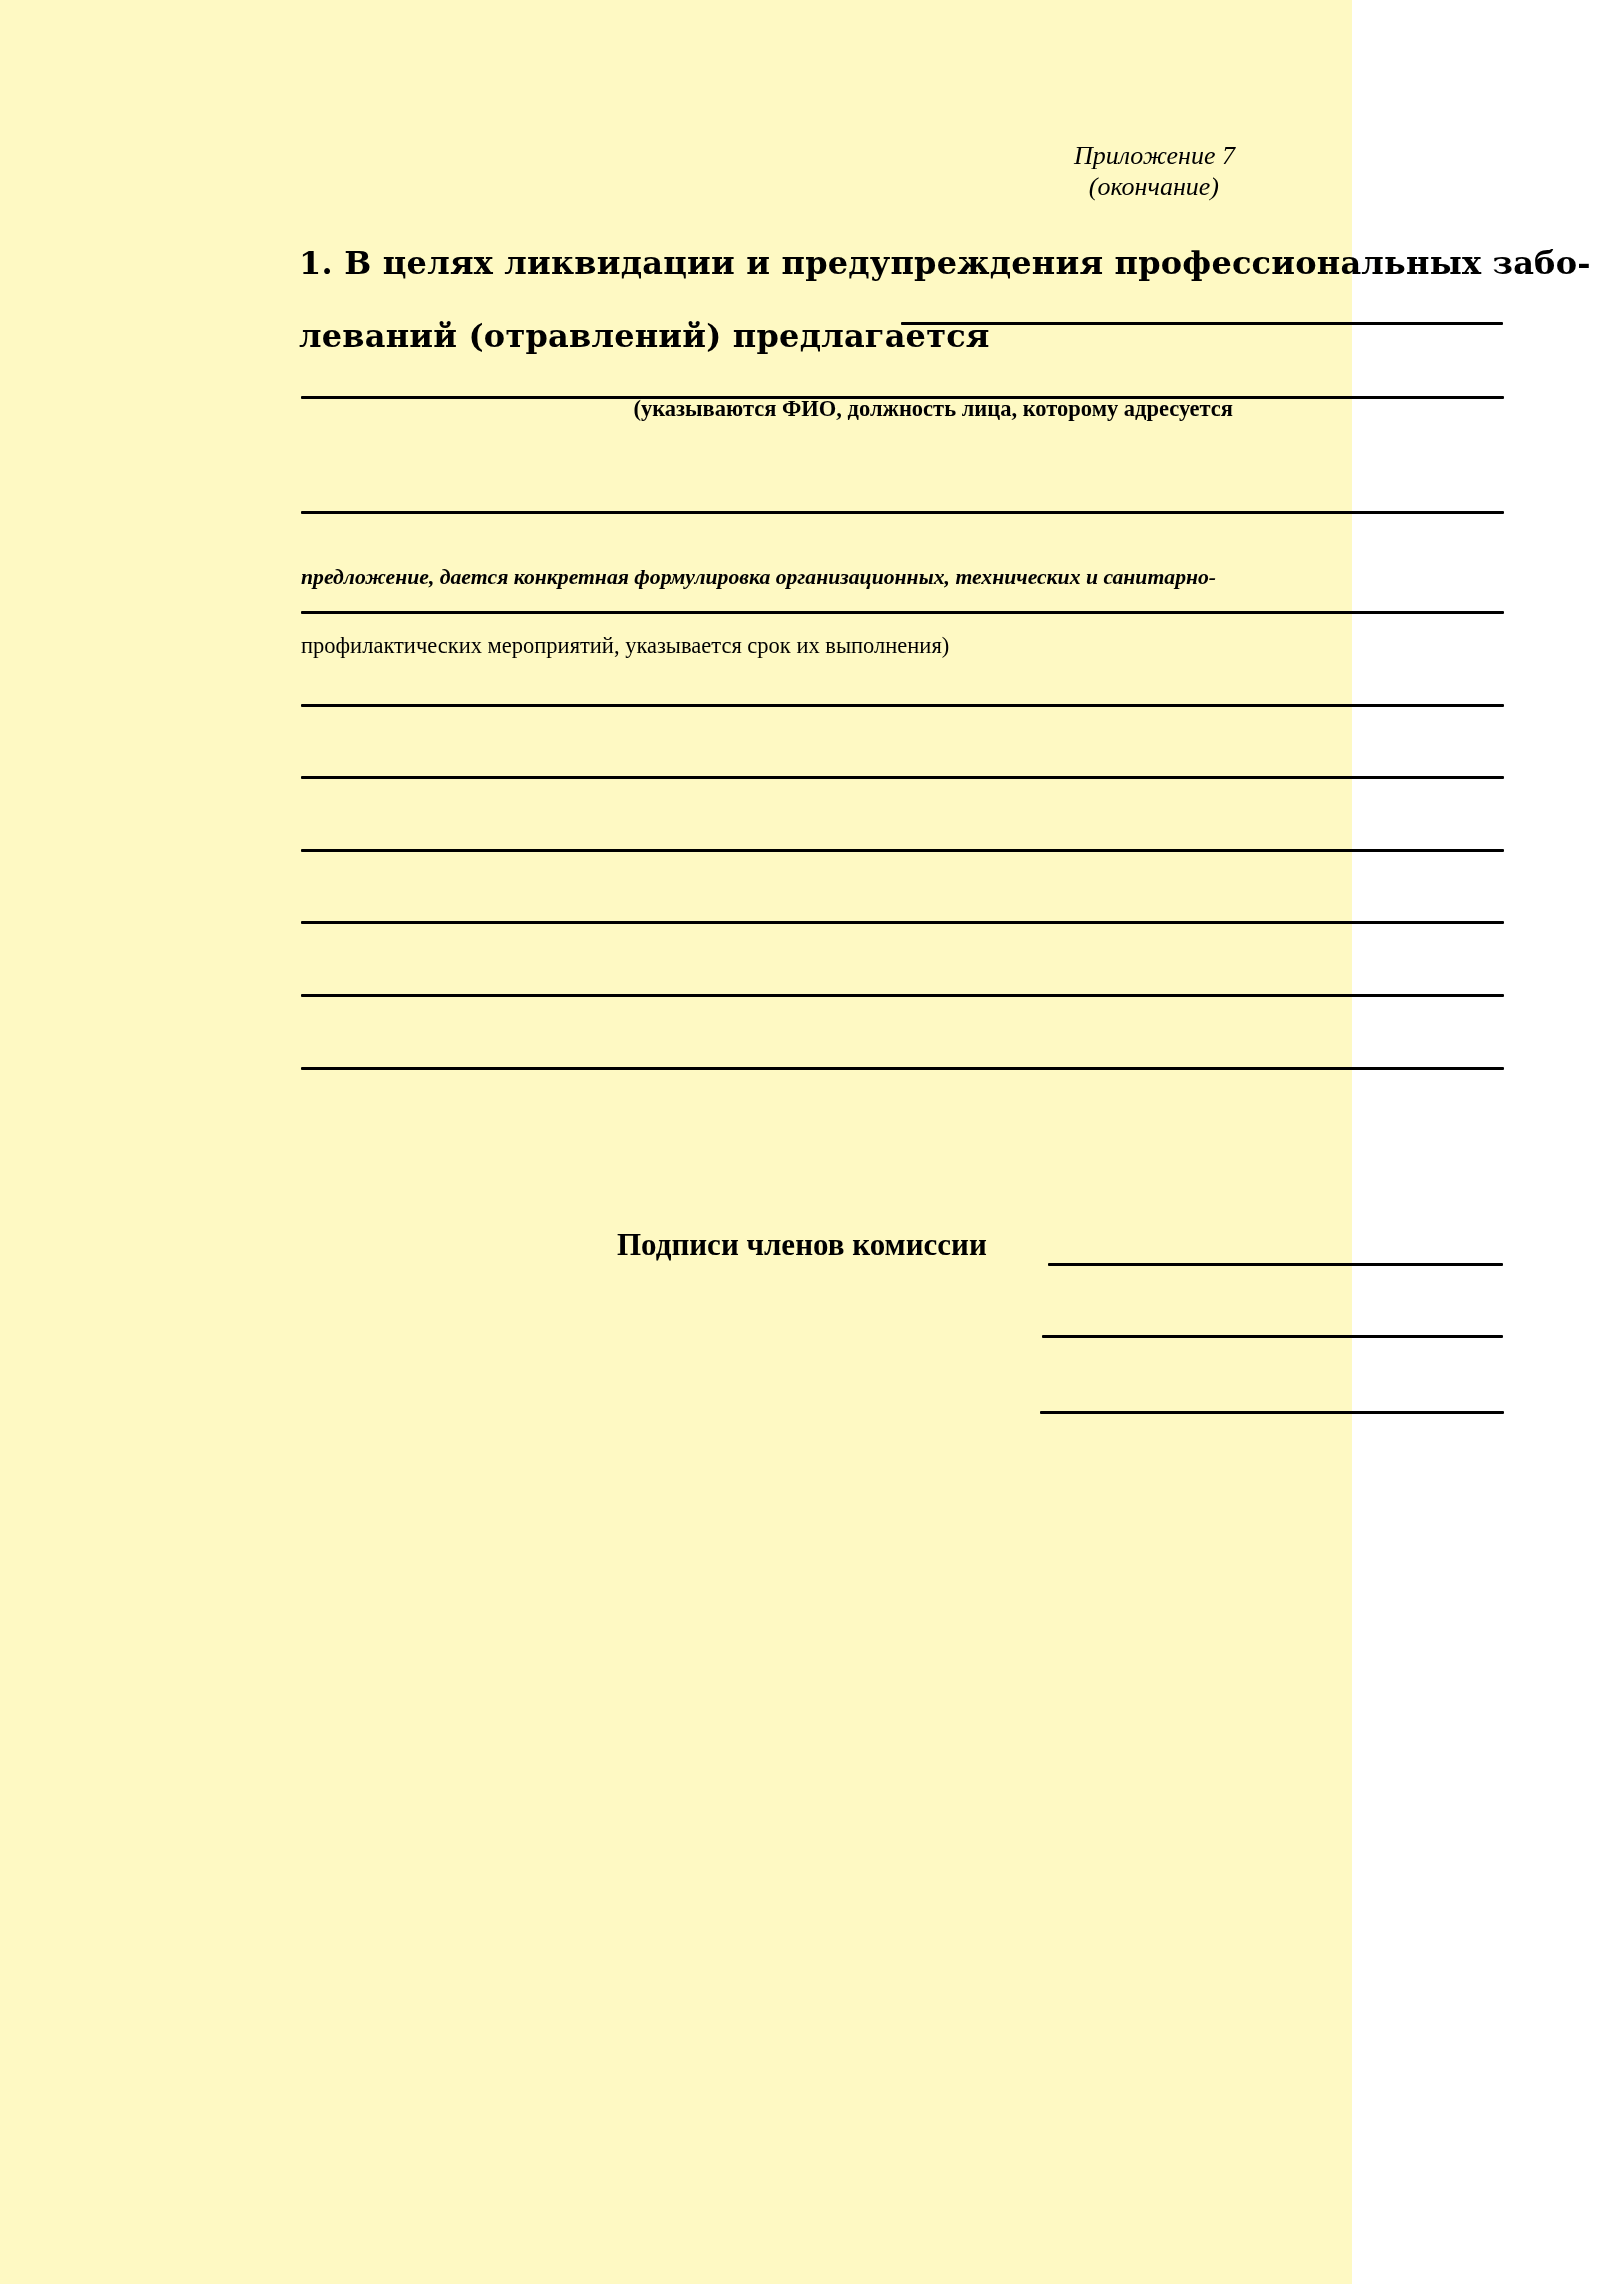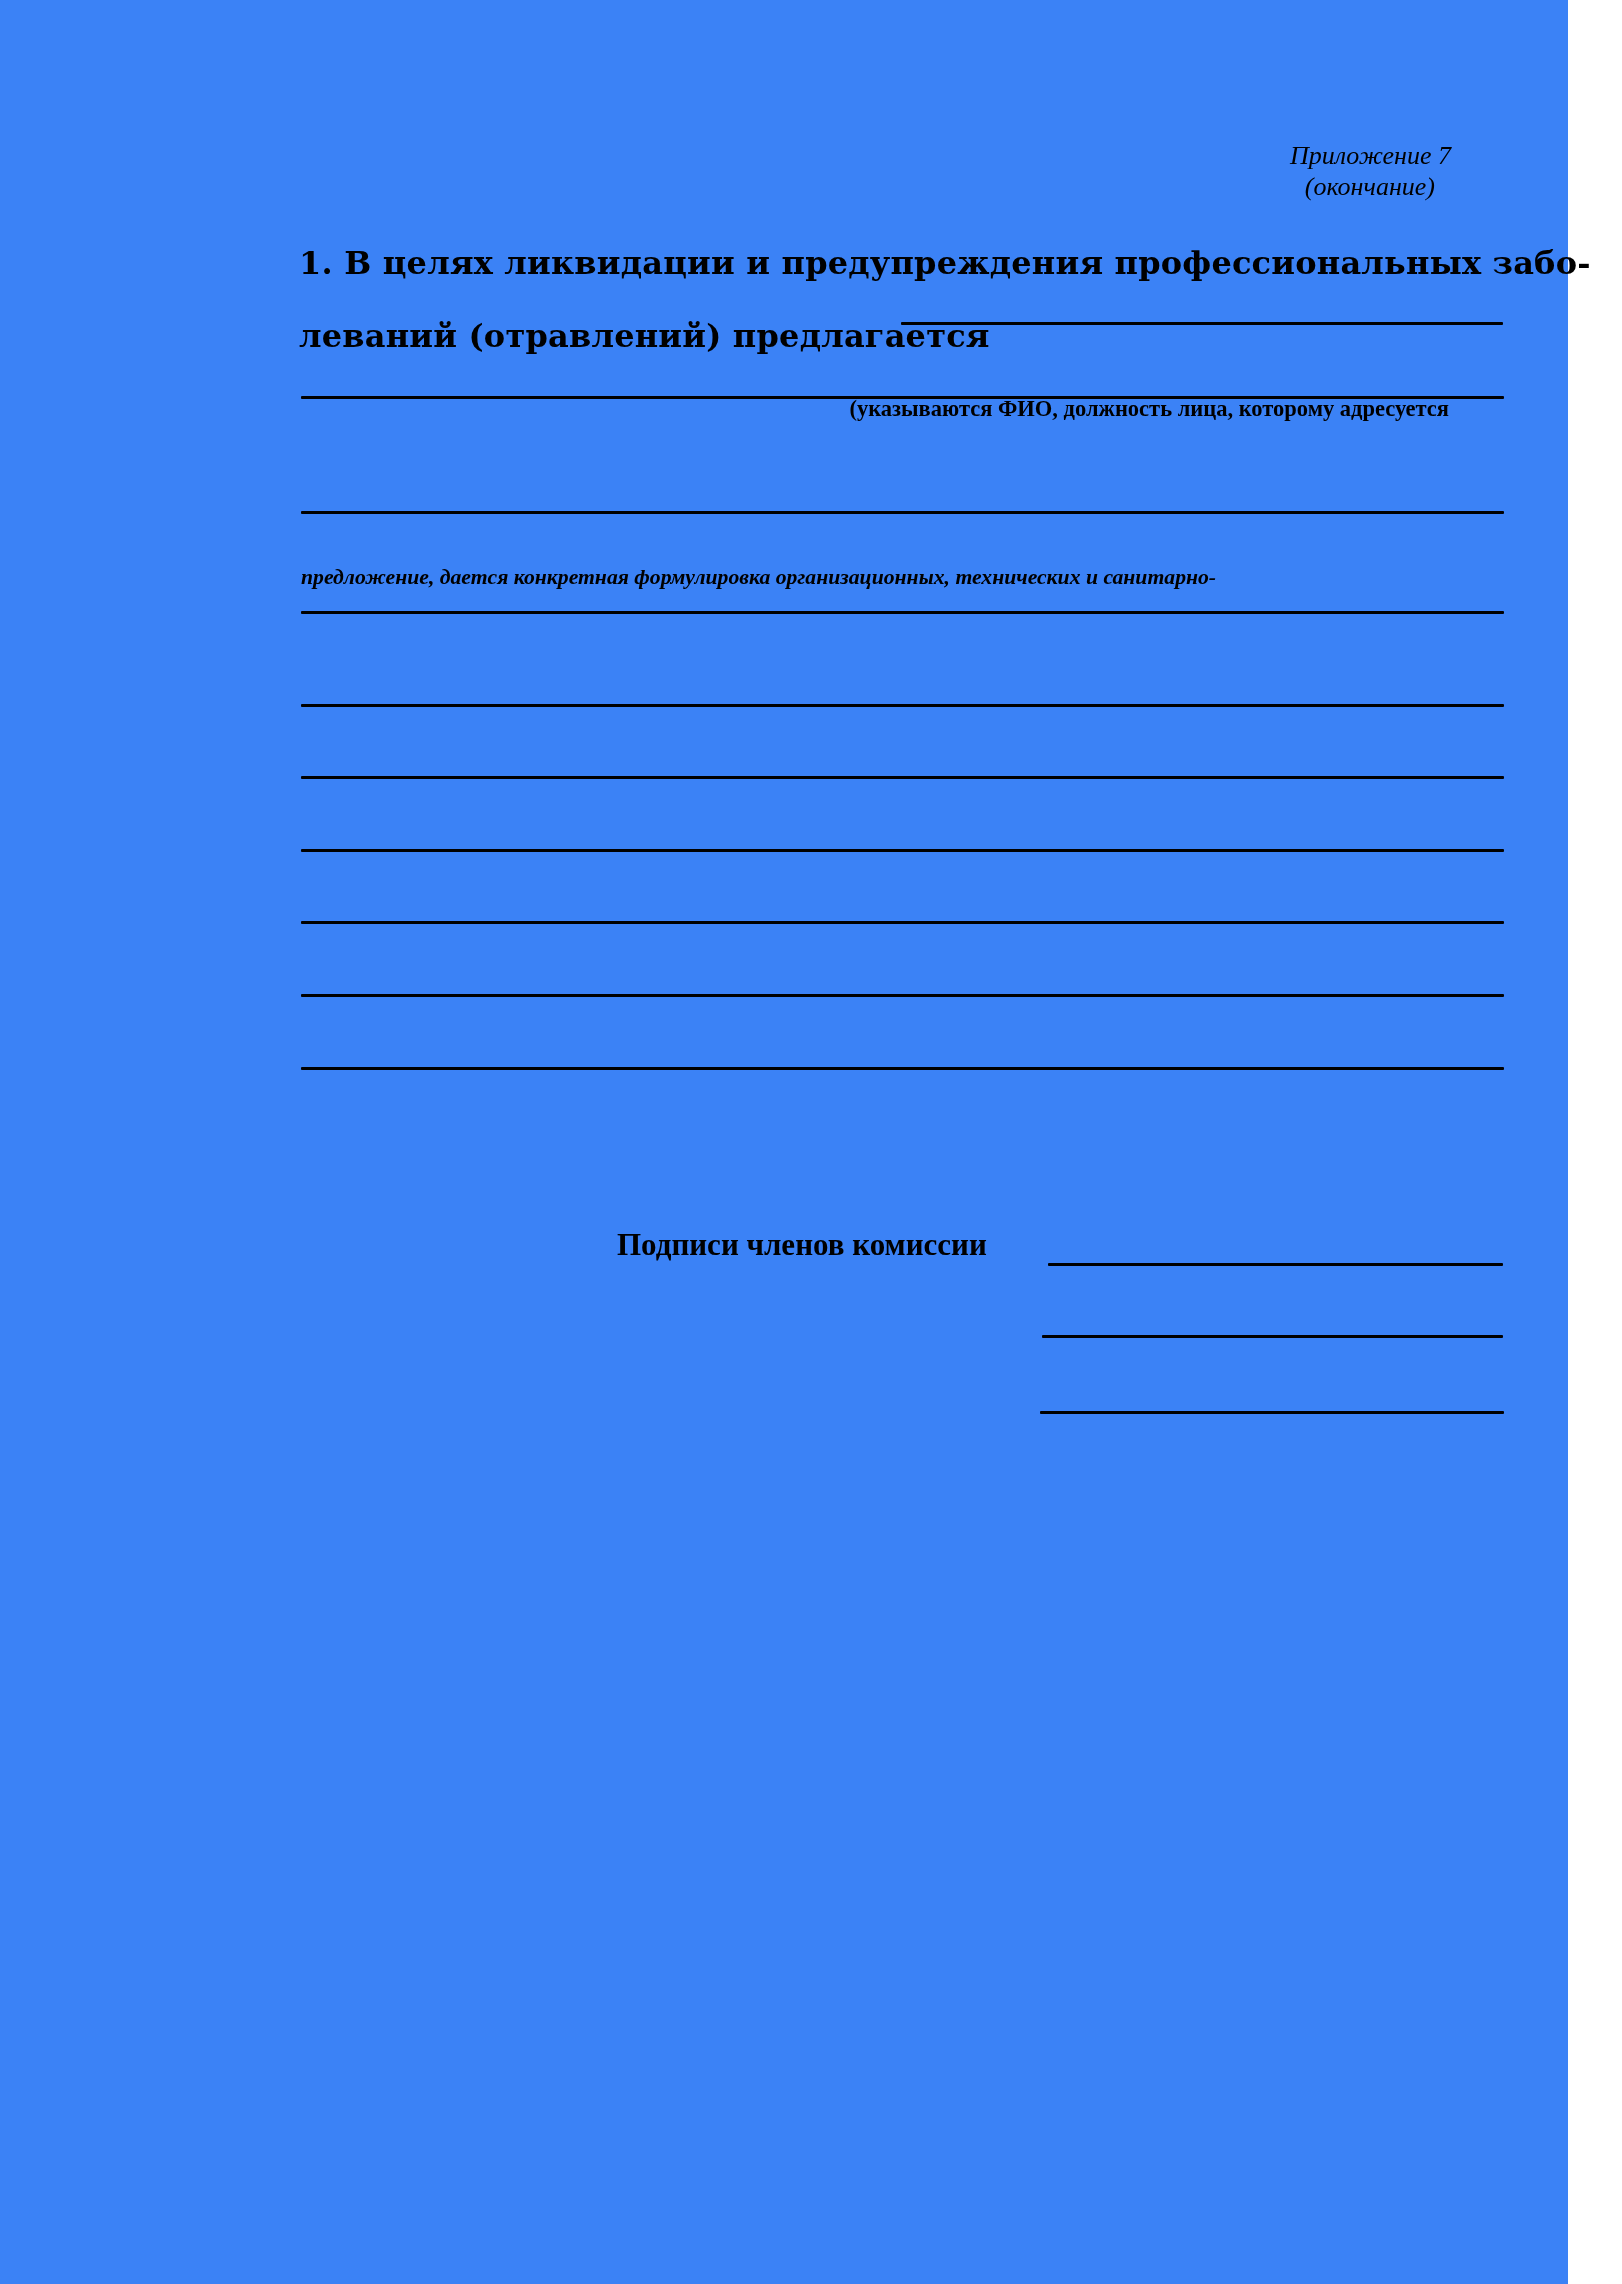--- a/index.html
+++ b/index.html
@@ -1,17 +1,17 @@
 <!DOCTYPE html>
 <html style="font-size:14px"><head>
 <meta charset="utf-8">
 <style>
   html, body { margin: 0; padding: 0; background: #ffffff; }
   body { width: 1622px; height: 2284px; position: relative; overflow: hidden; color: #000; }
-  .page { position: absolute; left: 0; top: 0; width: 1568px; height: 2284px; background: #3b82f6; }
+  .page { position: absolute; left: 0; top: 0; width: 1352px; height: 2284px; background: #fef9c3; }
   .appendix { position: absolute; right: 117px; top: 140px; text-align: right;
     font-family: "Liberation Serif", serif; font-style: italic; font-size: 26px; line-height: 31px; }
   .appendix .l2 { margin-right: 16px; }
   .heading { position: absolute; left: 299px; top: 239px; width: 1206px;
     font-family: "DejaVu Serif", serif; font-weight: bold; font-size: 32px; line-height: 49px;
     text-align: justify; letter-spacing: 0.2px; }
   .heading .l1 { display: block; text-align: justify; text-align-last: justify; white-space: nowrap; }
   .heading .l2 { display: block; white-space: nowrap; margin-top: 24px; }
   .rule { position: absolute; height: 2.6px; background: #000; border-radius: 0.9px; }
   .note { position: absolute; font-family: "Liberation Serif", serif; font-size: 22.5px; line-height: 26px; white-space: nowrap; }
@@ -37,20 +37,21 @@
 
   <div class="rule" style="left:901px; top:322px; width:602px;"></div>
   <div class="rule" style="left:301px; top:396px; width:1203px;"></div>
 
   <div class="note bold" style="right:119px; top:396px;text-align:right;">(указываются ФИО, должность лица, которому адресуется</div>
 
   <div class="rule" style="left:301px; top:511px; width:1203px;"></div>
   <div class="note italic" style="left:301px; top:522px; font-size:21.7px;margin-top:42px;">предложение, дается конкретная формулировка организационных, технических и санитарно-</div>
 
   <div class="rule" style="left:301px; top:611px; width:1203px;"></div>
+  <div class="note" style="left:301px; top:633px;">профилактических мероприятий, указывается срок их выполнения)</div>
 
   <div class="rule" style="left:301px; top:704px; width:1203px;"></div>
   <div class="rule" style="left:301px; top:776px; width:1203px;"></div>
   <div class="rule" style="left:301px; top:849px; width:1203px;"></div>
   <div class="rule" style="left:301px; top:921px; width:1203px;"></div>
   <div class="rule" style="left:301px; top:994px; width:1203px;"></div>
   <div class="rule" style="left:301px; top:1067px; width:1203px;"></div>
 
   <div class="sig-label">Подписи членов комиссии</div>
   <div class="rule" style="left:1048px; top:1263px; width:455px;"></div>

